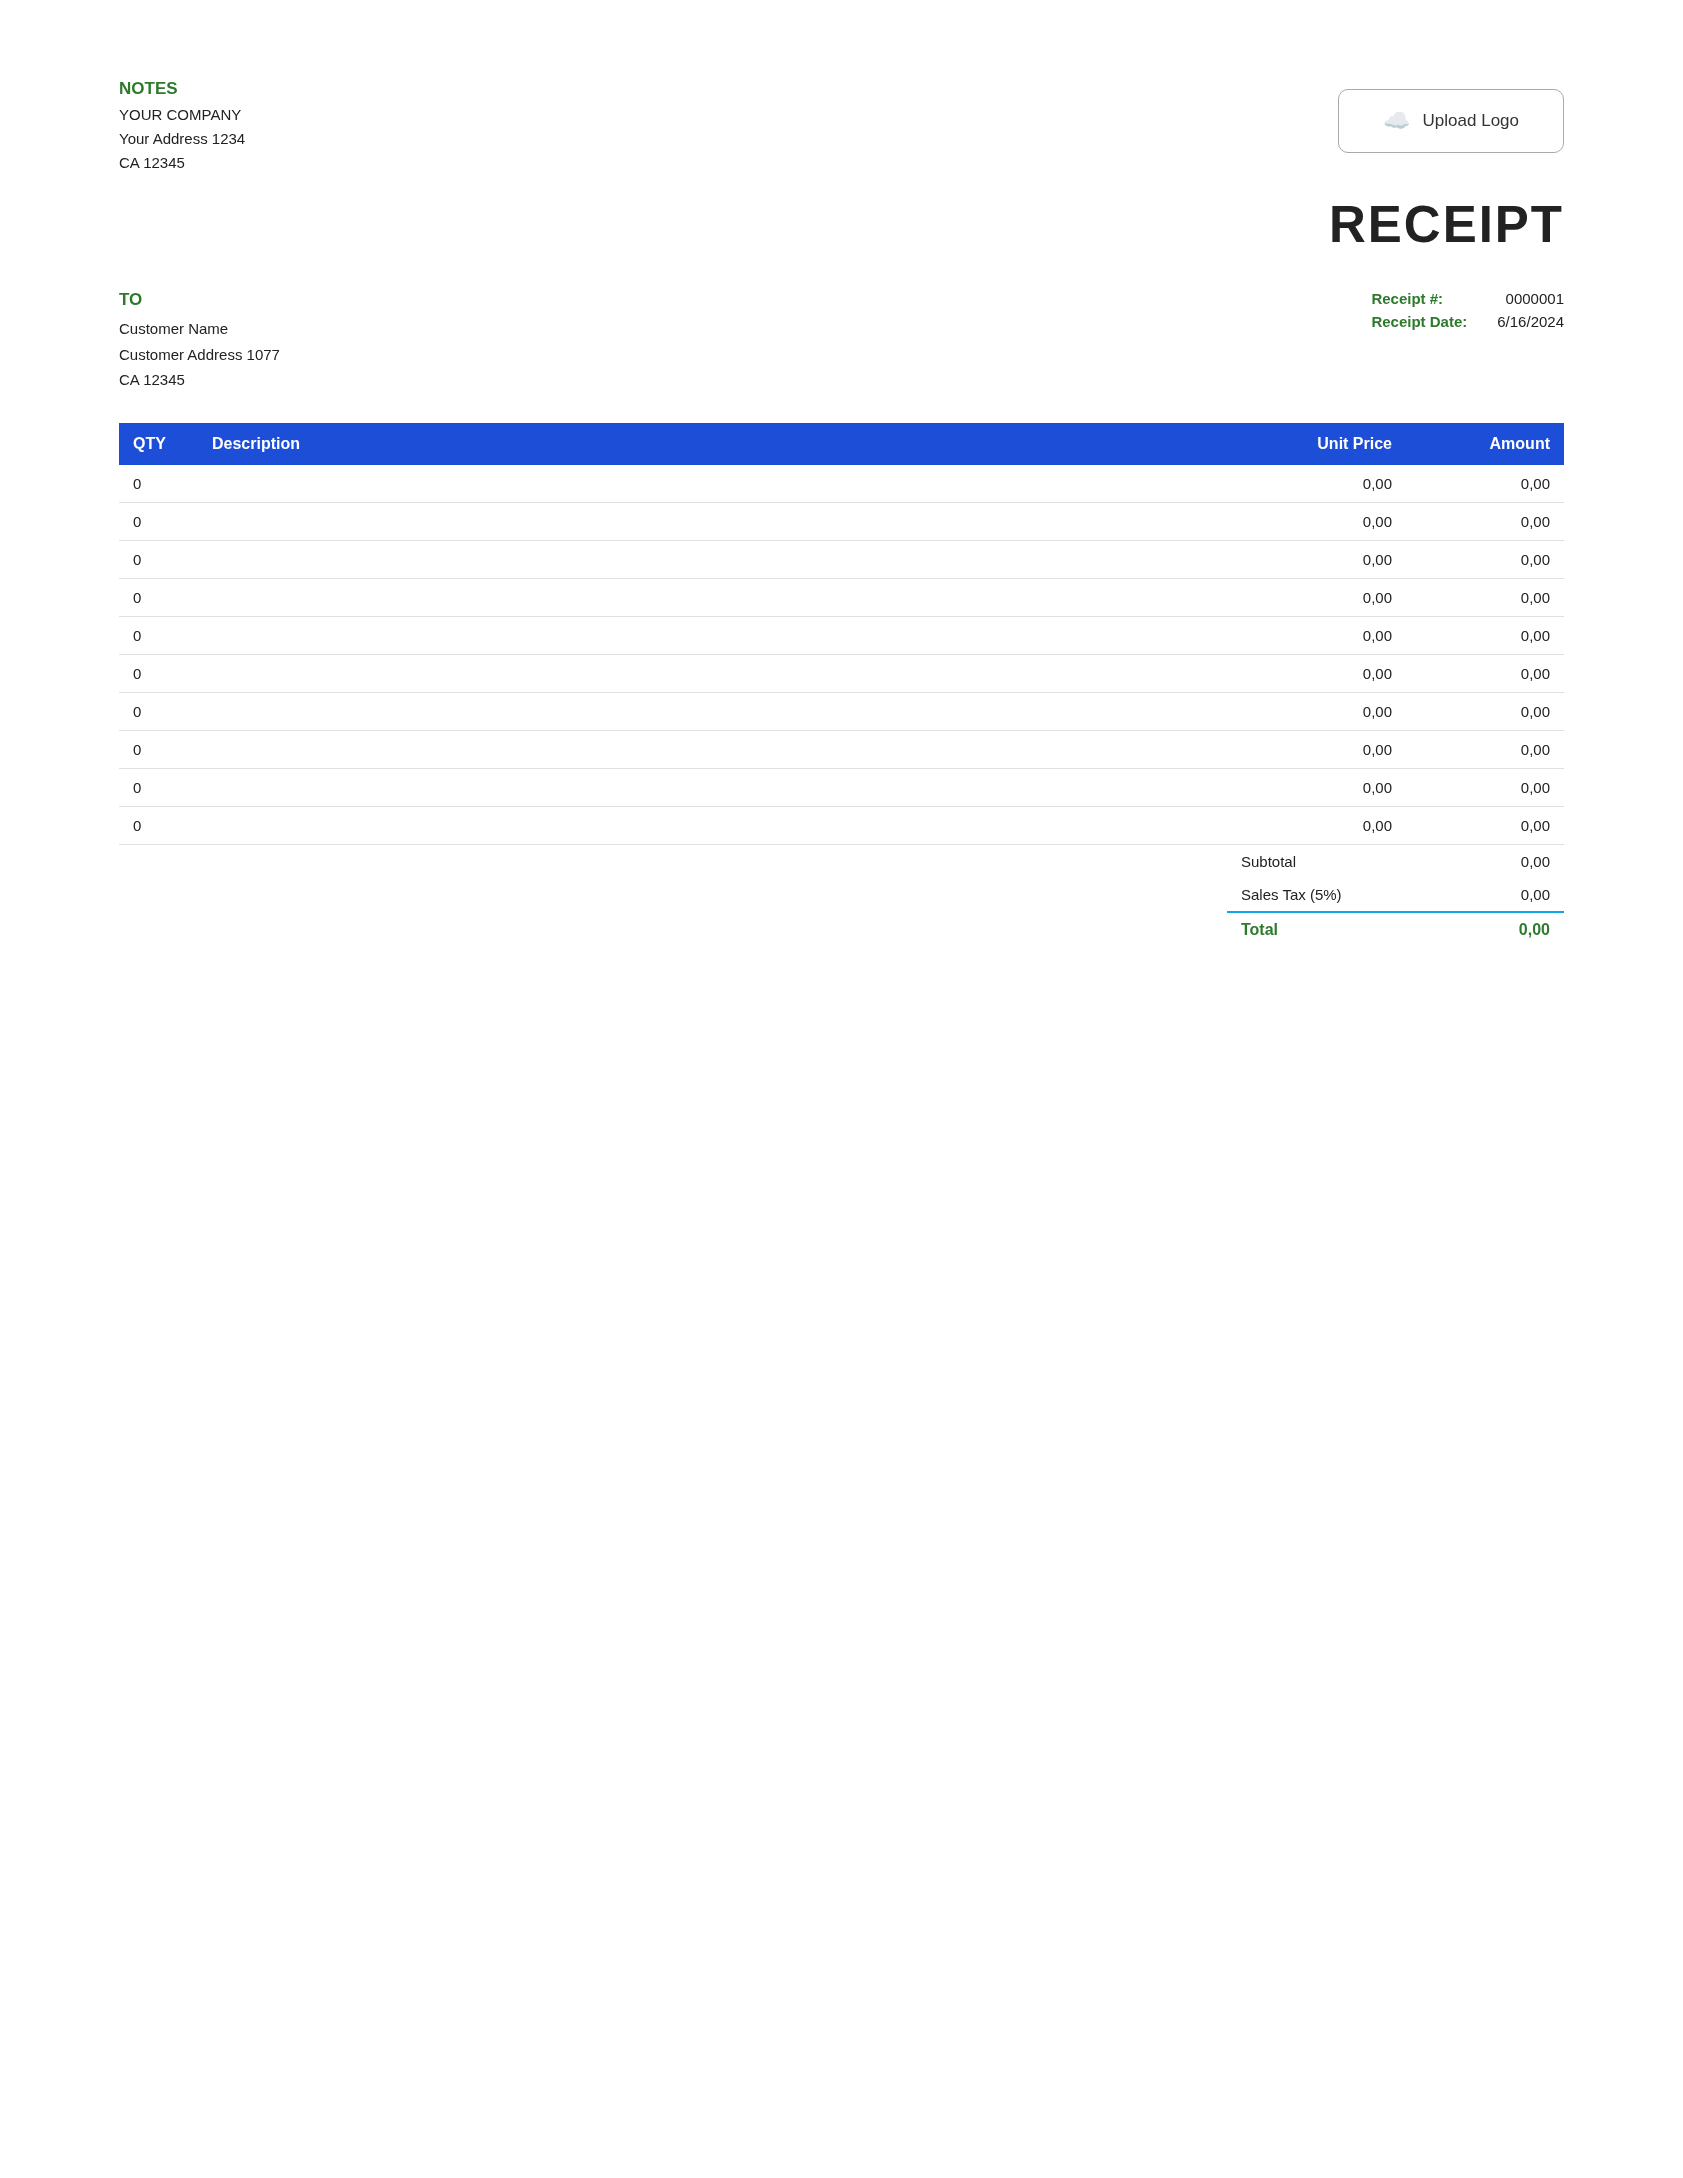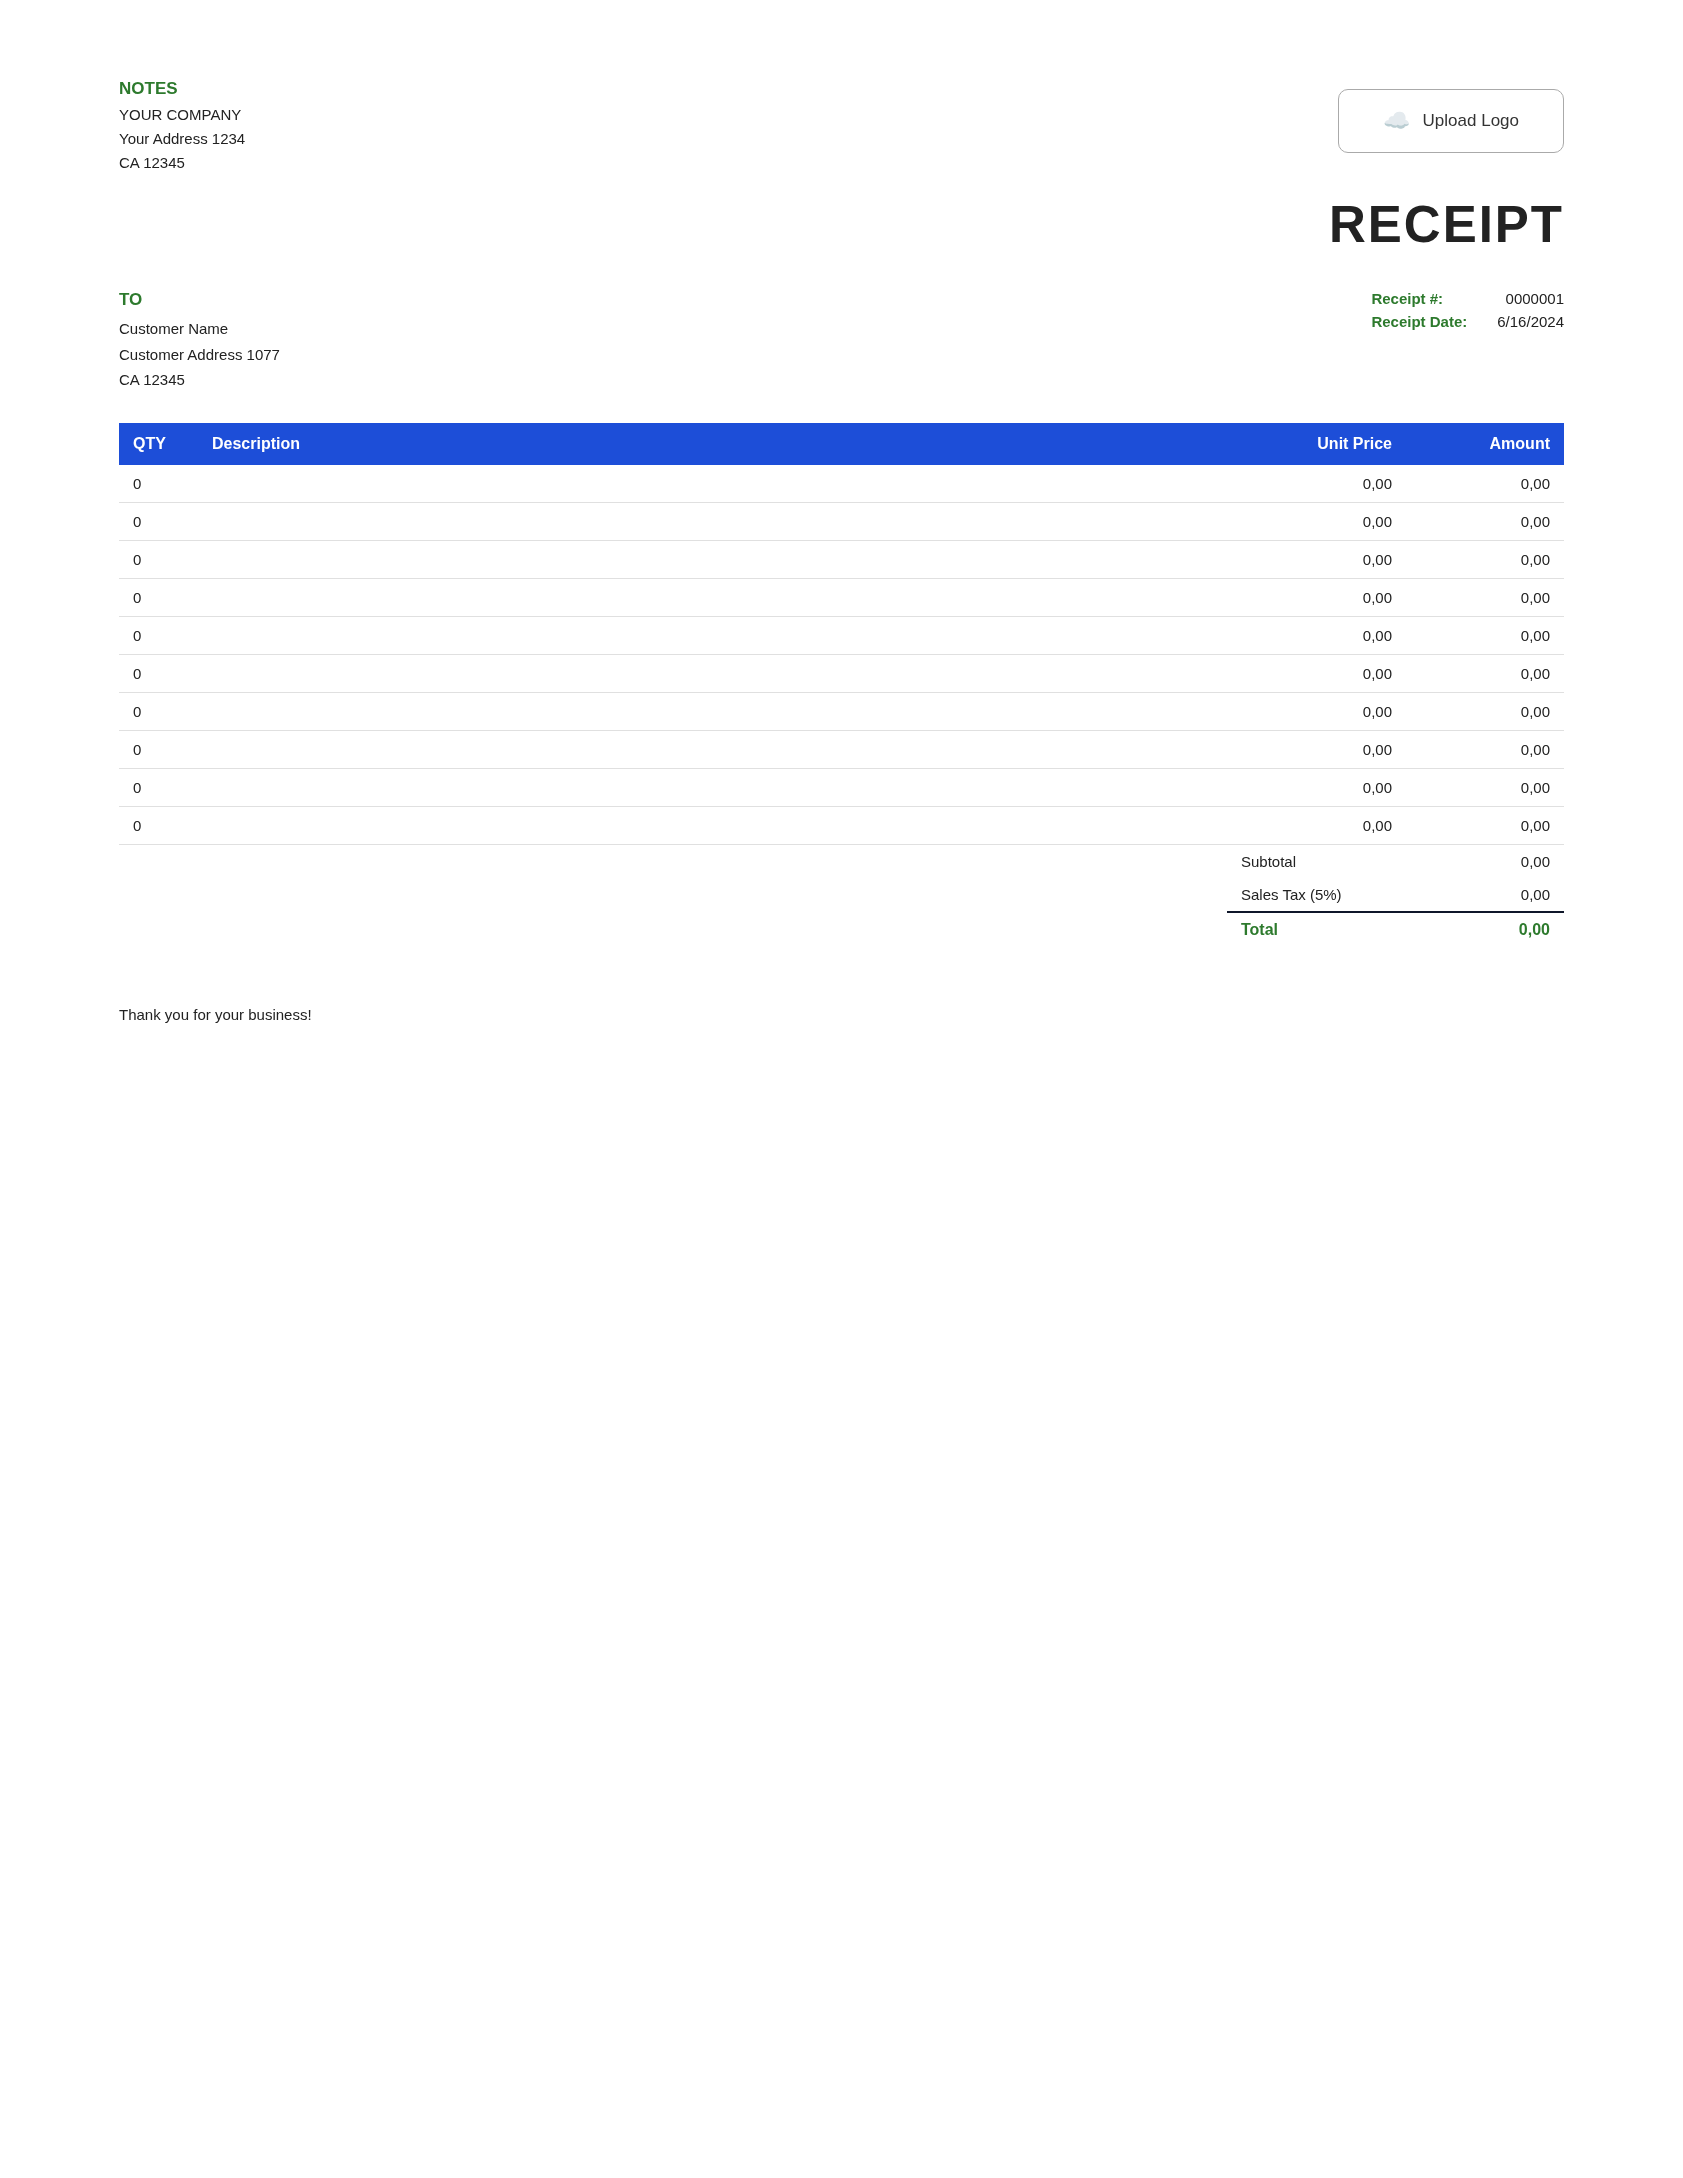--- a/index.html
+++ b/index.html
@@ -142,21 +142,21 @@
     .totals-table tr td {
       padding: 8px 14px;
       font-size: 15px;
     }
     .totals-table tr td:last-child {
       text-align: right;
     }
     .totals-table .total-row td {
       color: #2d7a2d;
       font-weight: bold;
-      border-top: 2px solid #0f172a;
+      border-top: 2px solid #0ea5e9;
       font-size: 16px;
     }
 
     .table-totals-wrapper {
       width: 100%;
       margin-bottom: 59px;
     }
 
     .notes-section {
       margin-top: 59px;
@@ -294,15 +294,14 @@
       <tr class="total-row">
         <td>Total</td>
         <td>0,00</td>
       </tr>
     </tbody>
       </table>
   </div>
 </div>
 
 <div class="notes-section">
-  <p class="notes-text">Thank you for your business!</p>
 </div>
 
 
 </body></html>

